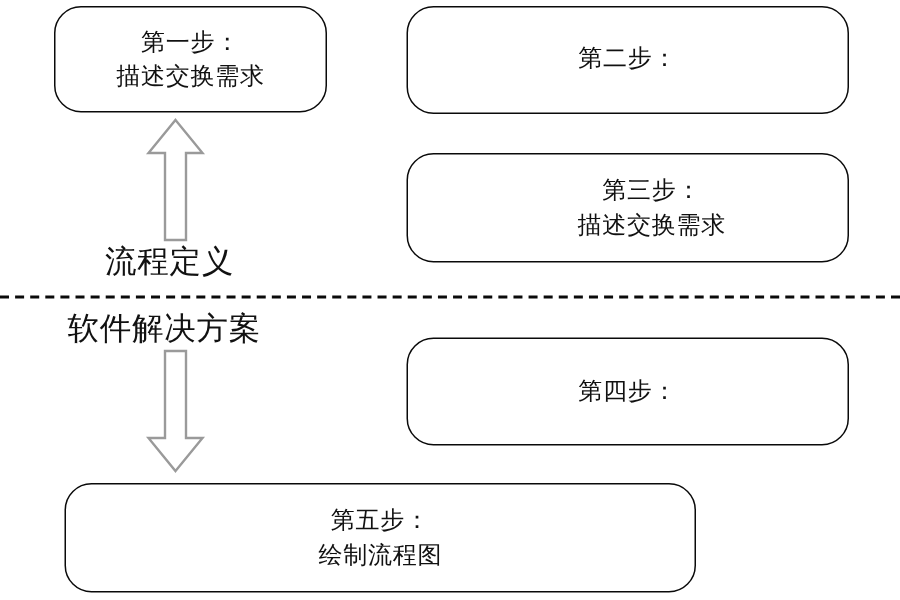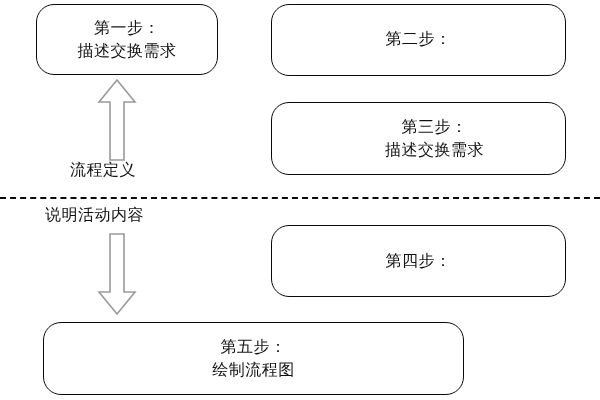--- a/index.html
+++ b/index.html
@@ -38,21 +38,21 @@
   .divider {
     position: absolute;
     left: 0;
     width: 600px;
     height: 0;
     border-top: 2.5px dashed #0a0a0a;
   }
   .side-label {
     position: absolute;
     color: #111111;
-    font-size: 16px;
+    font-size: 21px;
     white-space: nowrap;
     letter-spacing: 0.5px;
   }
   .arrow-svg {
     position: absolute;
   }
   .arrow-svg polygon {
     fill: #ffffff;
     stroke: #9a9a9a;
     stroke-width: 1.6;
@@ -88,19 +88,19 @@
   </div>
 
   <svg class="arrow-svg" style="left:97px; top:78px;" width="40" height="84" viewBox="0 0 40 84">
     <polygon points="20,2 38,24 27,24 27,82 13,82 13,24 2,24"></polygon>
   </svg>
 
   <div class="side-label" style="left:70px; top:160px;">流程定义</div>
 
   <div class="divider" style="top:197px;"></div>
 
-  <div class="side-label" style="left:45px; top:205px;">说明活动内容</div>
+  <div class="side-label" style="left:45px; top:205px;">软件解决方案</div>
 
   <svg class="arrow-svg" style="left:97px; top:232px;" width="40" height="84" viewBox="0 0 40 84">
     <polygon points="20,82 38,60 27,60 27,2 13,2 13,60 2,60"></polygon>
   </svg>
 
 </div>
 
 </body></html>

